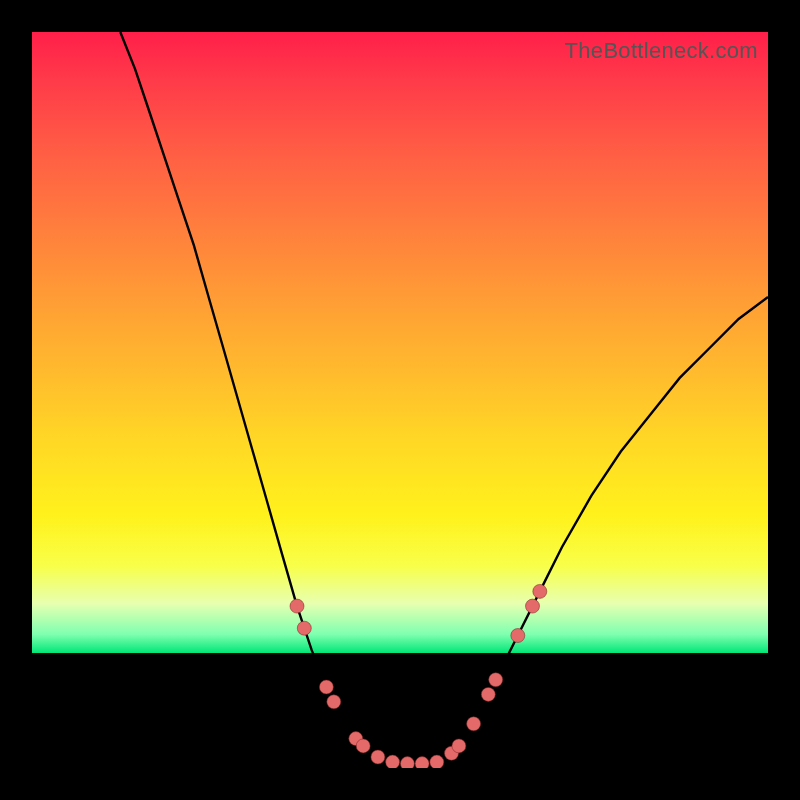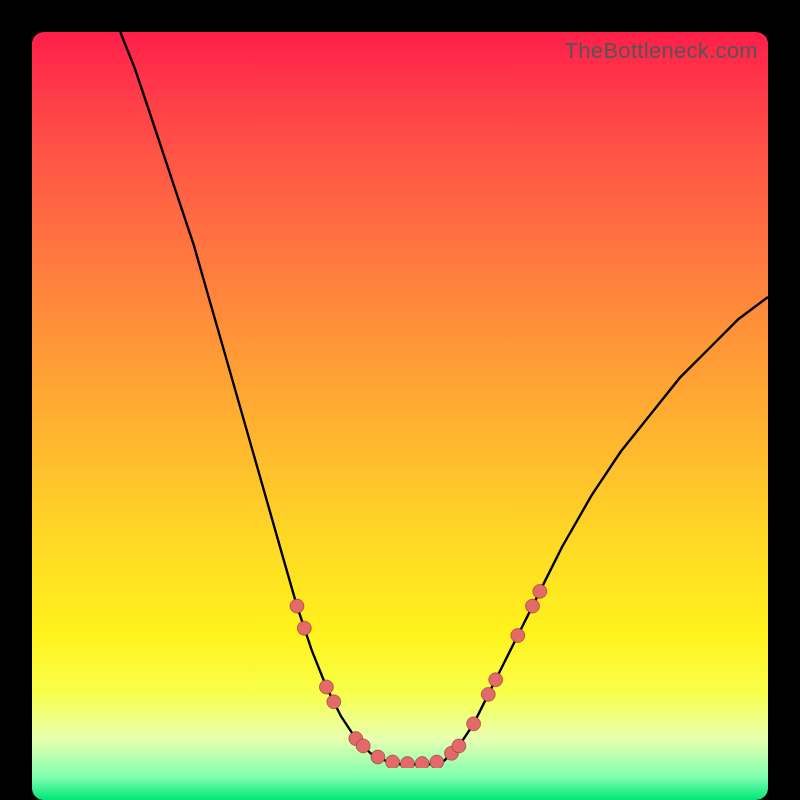--- a/index.html
+++ b/index.html
@@ -17,36 +17,35 @@
     top: 0;
     width: 800px;
     height: 800px;
     background: #000;
   }
   .plot {
     position: absolute;
     left: 32px;
     top: 32px;
     width: 736px;
-    height: 768px;
+    height: 621px;
     background: linear-gradient(to bottom,
       #ff1f4a 0%,
       #ff3b49 8%,
       #ff5a45 18%,
       #ff7a3e 30%,
       #ff9a36 42%,
       #ffb92e 54%,
       #ffd825 66%,
       #fff21c 78%,
       #f8ff4a 86%,
       #e8ffb0 92%,
       #7fffb0 97%,
       #00e676 100%
     );
-    border-radius: 12px;
   }
   .watermark {
     position: absolute;
     top: 6px;
     right: 10px;
     color: #555;
     font-size: 22px;
     font-weight: 500;
     letter-spacing: 0.3px;
     user-select: none;

